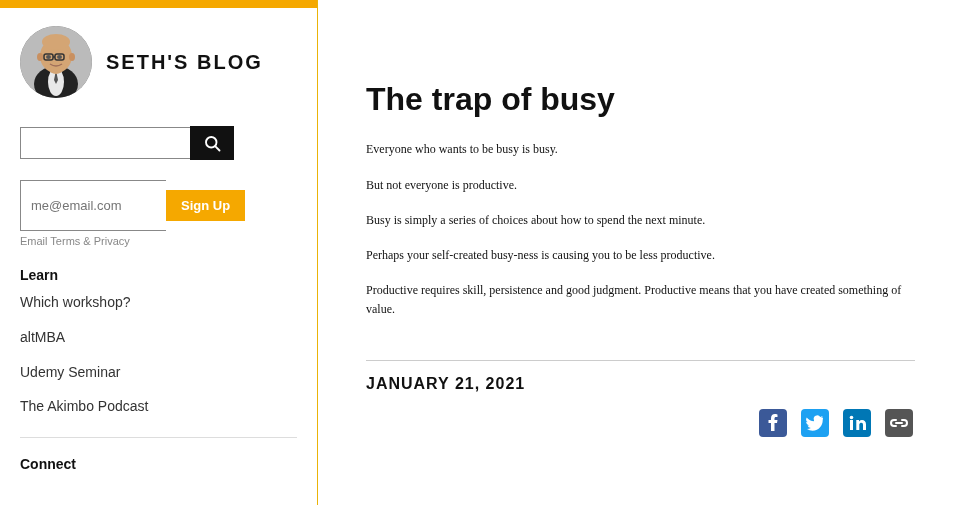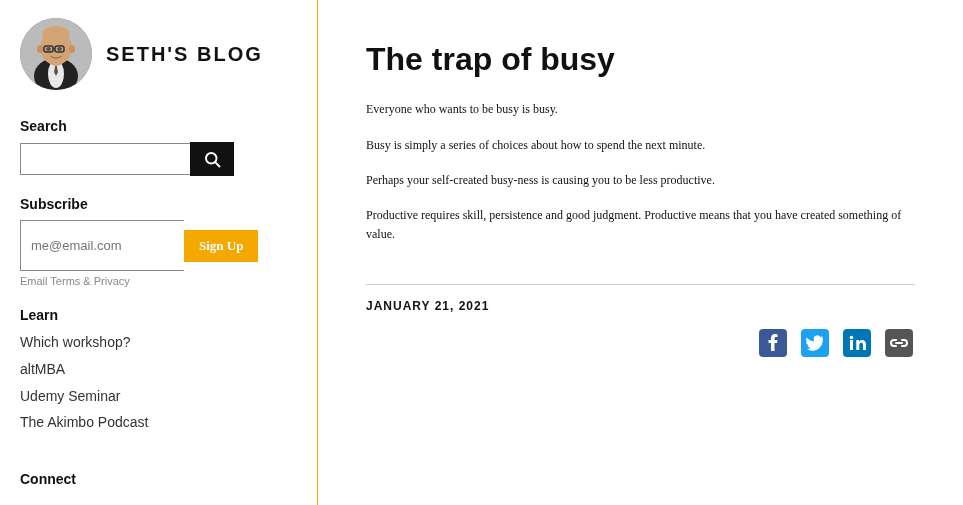--- a/index.html
+++ b/index.html
@@ -117,50 +117,50 @@
       align-items: center;
       gap: 0;
       margin-bottom: 4px;
     }
 
     .subscribe-input {
       border: 1.5px solid #888;
       border-right: none;
       padding: 17px 10px;
       font-size: 13px;
-      width: 164px;
+      width: 146px;
       outline: none;
       background: #fff;
       color: #999;
     }
 
     .subscribe-button {
       background: #f5a800;
       border: 1.5px solid #f5a800;
       color: #fff;
-      font-family: Liberation Serif, serif;
+      font-family: Liberation Sans, sans-serif;
       font-weight: 700;
       font-size: 13px;
       padding: 7px 14px;
       cursor: pointer;
       white-space: nowrap;
     }
 
     .email-terms {
       font-size: 11px;
       color: #888;
       font-family: Arial, sans-serif;
       text-align: left;
     }
 
     
     .learn-links {
       display: flex;
       flex-direction: column;
-      gap: 3px;
+      gap: 11px;
     }
 
     .learn-link {
       font-size: 14px;
       color: #333;
       text-decoration: none;
       font-family: Arial, sans-serif;
       line-height: 1.7;
     }
 
@@ -180,20 +180,21 @@
       flex-direction: column;
     }
 
     .post-title {
       font-family: Arial, sans-serif;
       font-size: 32px;
       font-weight: 900;
       color: #111;
       margin-bottom: 22px;
       line-height: 1.2;
+      margin-top: 40px;
     }
 
     .post-body p {
       font-size: 12px;
       color: #111;
       line-height: 1.6;
       margin-bottom: 16px;
       font-family: Georgia, serif;
     }
 
@@ -201,21 +202,21 @@
       margin-top: 24px;
       border-top: 1px solid #ccc;
       padding-top: 14px;
       display: flex;
       flex-direction: column;
       gap: 14px;
     }
 
     .post-date {
       font-family: Arial, sans-serif;
-      font-size: 12px;
+      font-size: 16px;
       font-weight: 700;
       color: #111;
       letter-spacing: 1px;
     }
 
     .share-icons {
       display: flex;
       gap: 10px;
       justify-content: flex-end;
     }
@@ -269,34 +270,32 @@
 
         <ellipse cx="20" cy="31" rx="3" ry="4" fill="#c99060"></ellipse>
 
         <ellipse cx="52" cy="31" rx="3" ry="4" fill="#c99060"></ellipse>
       </svg>
     </div>
     <div class="sidebar-blog-title">SETH'S BLOG</div>
   </div>
 
   <div class="sidebar-section">
-    <div class="sidebar-section-label">Search</div>
     <div class="search-row">
       <input class="search-input" type="text" style="">
       <button class="search-button">
         <svg viewBox="0 0 24 24" fill="none" stroke="#fff" stroke-width="2.5" stroke-linecap="round" stroke-linejoin="round">
           <circle cx="11" cy="11" r="7"></circle>
           <line x1="16.5" y1="16.5" x2="22" y2="22"></line>
         </svg>
       </button>
     </div>
   </div>
 
   <div class="sidebar-section">
-    <div class="sidebar-section-label">Subscribe</div>
     <div class="subscribe-row">
       <input class="subscribe-input" type="email" placeholder="me@email.com" style="">
       <button class="subscribe-button">Sign Up</button>
     </div>
     <div class="email-terms">Email Terms &amp; Privacy</div>
   </div>
 
   <div class="sidebar-section">
     <div class="sidebar-section-label">Learn</div>
     <div class="learn-links">
@@ -312,20 +311,21 @@
   <div class="sidebar-section">
     <div class="sidebar-section-label">Connect</div>
   </div>
 </div>
 
 <div id="main">
   <h1 class="post-title">The trap of busy</h1>
 
   <div class="post-body">
     <p>Everyone who wants to be busy is busy.</p>
+    <p>But not everyone is productive.</p>
     <p>Busy is simply a series of choices about how to spend the next minute.</p>
     <p>Perhaps your self-created busy-ness is causing you to be less productive.</p>
     <p>Productive requires skill, persistence and good judgment. Productive means that you have created something of value.</p>
   </div>
 
   <div class="post-footer">
     <div class="post-date">JANUARY 21, 2021</div>
     <div class="share-icons">
 
       <div class="share-icon">

